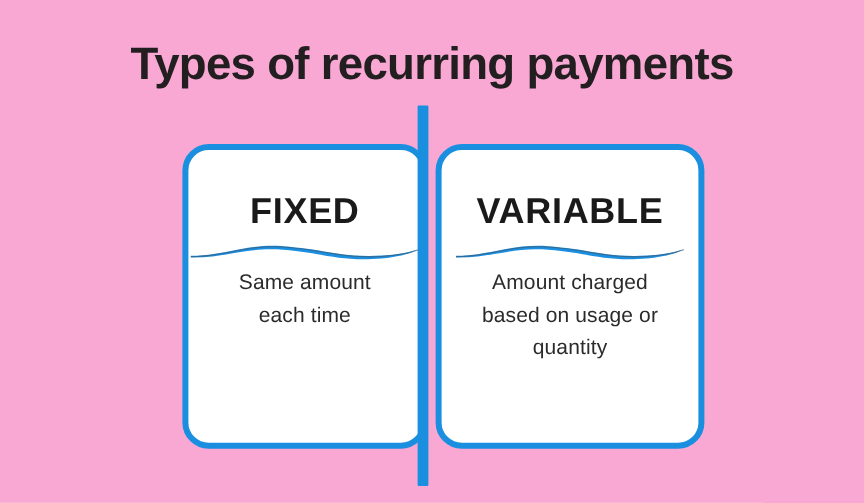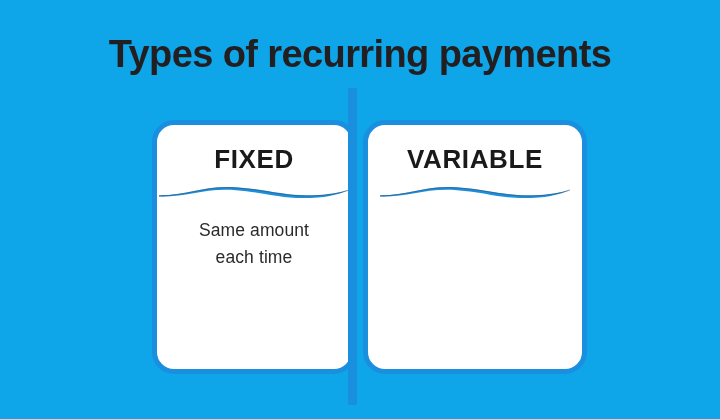--- a/index.html
+++ b/index.html
@@ -11,21 +11,21 @@
     width: 720px;
     height: 419px;
     overflow: hidden;
     font-family: "Liberation Sans", sans-serif;
   }
 
   #canvas {
     position: relative;
     width: 720px;
     height: 419px;
-    background: #0ea5e9;
+    background: #f9a8d4;
   }
 
   
   .title {
     position: absolute;
     left: 0;
     top: 32px;
     width: 720px;
     text-align: center;
     font-family: "Liberation Sans", sans-serif;
@@ -67,40 +67,40 @@
     left: 0;
     top: 0;
     width: 100%;
     height: 100%;
     display: flex;
     flex-direction: column;
     align-items: center;
   }
 
   .card-heading {
-    margin-top: 19px;
+    margin-top: 37px;
     font-family: "Liberation Sans", sans-serif;
-    font-size: 26px;
+    font-size: 30px;
     font-weight: bold;
     letter-spacing: 0.6px;
     color: #1a1a1a;
     line-height: 30px;
     white-space: nowrap;
   }
 
   .wave-wrap {
     margin-top: 7px;
     width: 192px;
     height: 20px;
     display: block;
   }
   .wave-wrap svg { display: block; }
 
   .card-body {
-    margin-top: 16px;
+    margin-top: 3px;
     width: 184px;
     text-align: center;
     font-family: "Liberation Sans", sans-serif;
     font-size: 17.5px;
     font-weight: normal;
     color: #2b2b2b;
     line-height: 27px;
     letter-spacing: 0.1px;
   }
 </style>
@@ -149,18 +149,21 @@
                    C 185,12.0 175,15.0 160,16.4
                    C 126,19.4 110,11.6 78,9.2
                    C 46,6.8 30,16.2 1,15.6 Z" fill="#1a8fe0"></path>
           <path d="M1,14.9
                    C 30,14.9 46,4.7 78,6.9
                    C 112,9.3 128,16.7 160,14.7
                    C 175,13.7 185,11.3 191,9.1" fill="none" stroke="#4a4a52" stroke-width="0.9" stroke-opacity="0.55"></path>
         </svg>
       </span>
 
+      <div class="card-body" style="white-space: pre-line;">Amount charged
+based on usage or
+quantity</div>
     </div>
   </div>
 
   <div class="divider"></div>
 
 </div>
 
 </body></html>

